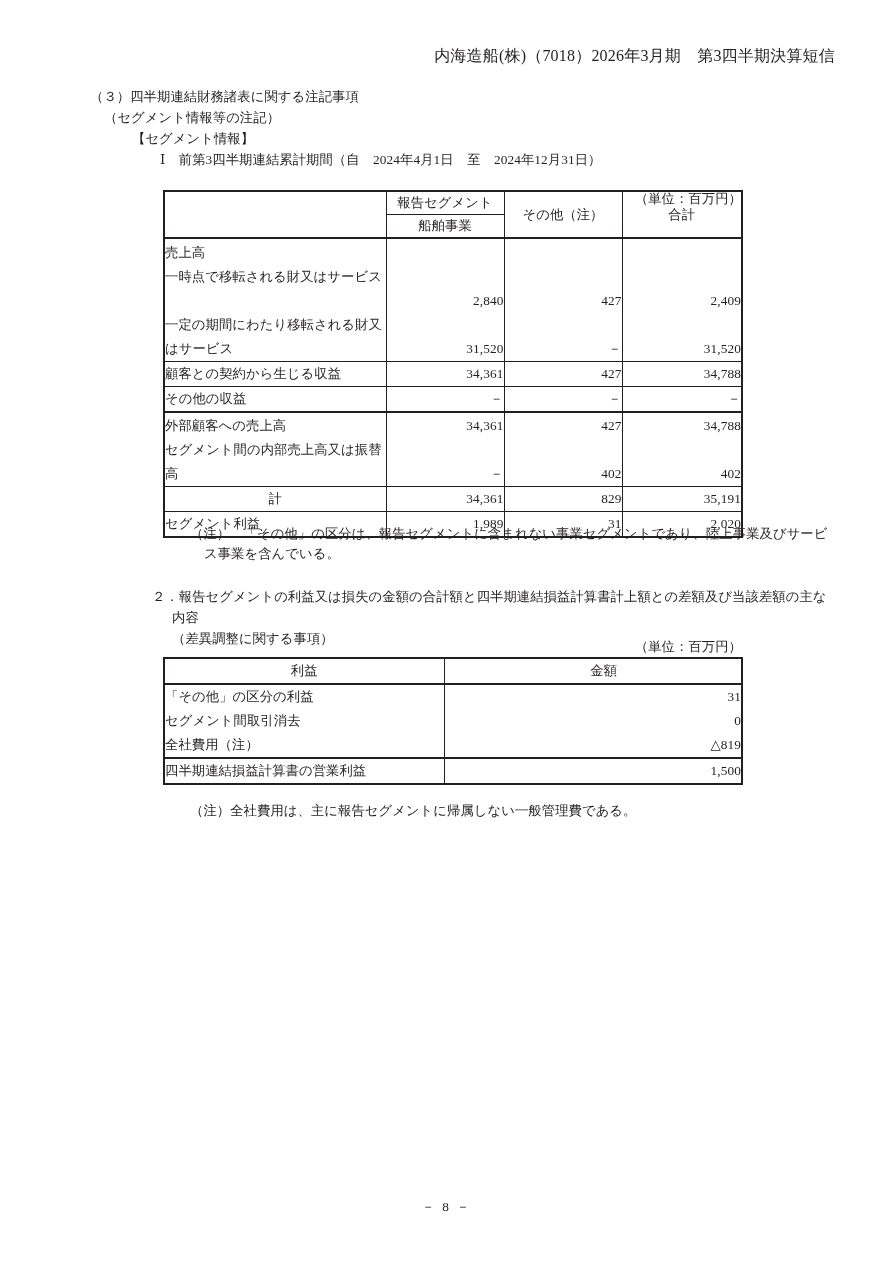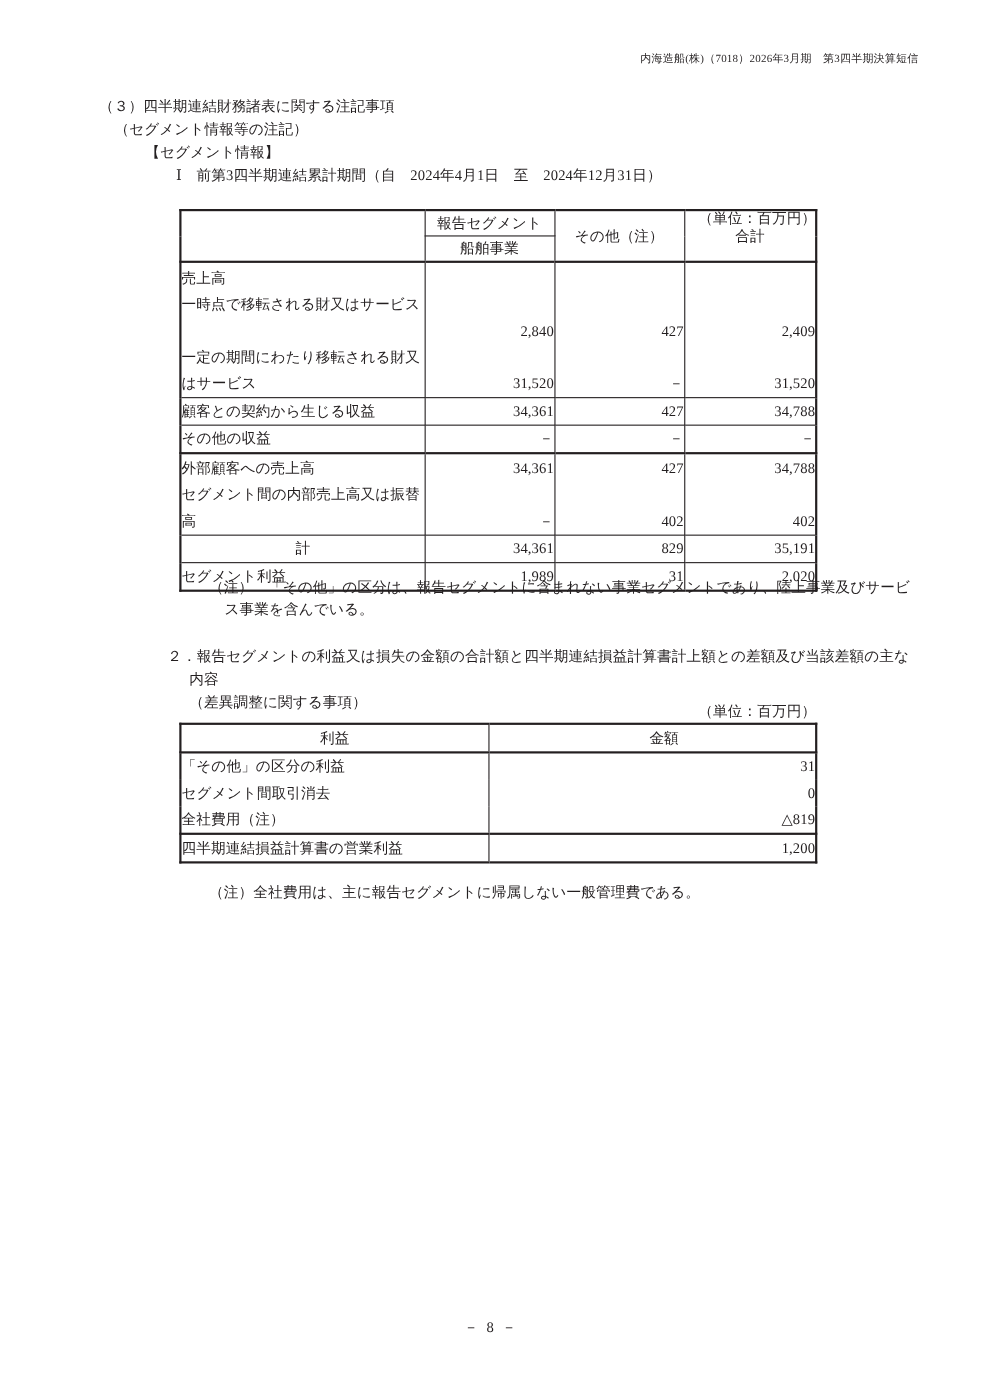--- a/index.html
+++ b/index.html
@@ -22,21 +22,21 @@
     width: 893px;
     height: 1263px;
     overflow: hidden;
   }
 
   
   .doc-header {
     position: absolute;
     top: 46px;
     right: 58px;
-    font-size: 10px;
+    font-size: 16px;
     letter-spacing: 0.2px;
     white-space: nowrap;
   }
 
   
   .line {
     position: absolute;
     white-space: nowrap;
     font-size: 13.3px;
     letter-spacing: 0.1px;
@@ -311,21 +311,21 @@
       <tr>
         <td class="lbl thick-left" style="height:24px;border-bottom:none;border-top:none;">セグメント間取引消去</td>
         <td class="num thick-right" style="border-bottom:none;border-top:none;">0</td>
       </tr>
       <tr>
         <td class="lbl thick-left thick-bottom" style="height:24px;border-top:none;">全社費用（注）</td>
         <td class="num thick-right thick-bottom" style="border-top:none;">△819</td>
       </tr>
       <tr>
         <td class="lbl thick-left thick-bottom" style="height:24px;">四半期連結損益計算書の営業利益</td>
-        <td class="num thick-right thick-bottom">1,200</td>
+        <td class="num thick-right thick-bottom">1,500</td>
       </tr>
     </tbody>
   </table>
 
   <div class="note note-2">（注）全社費用は、主に報告セグメントに帰属しない一般管理費である。</div>
 
   <div class="page-no">－ 8 －</div>
 </div>
 
 </body></html>

